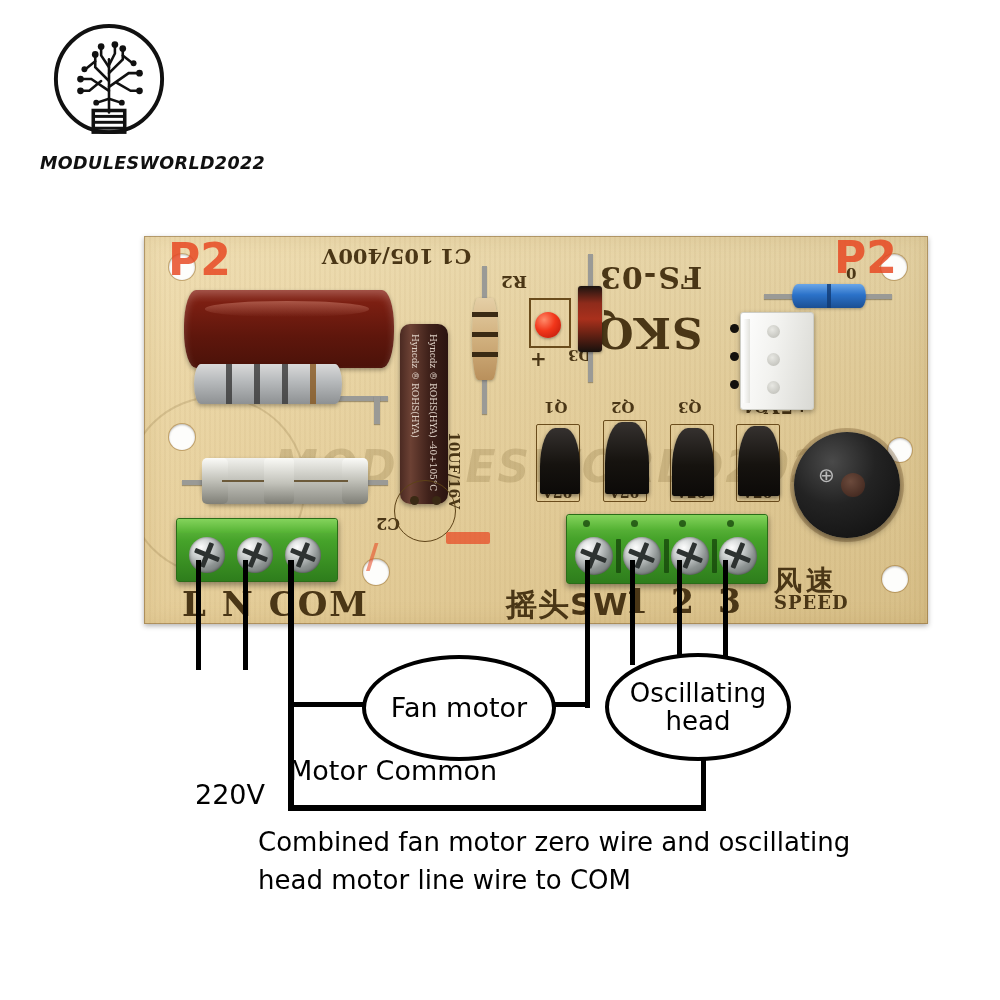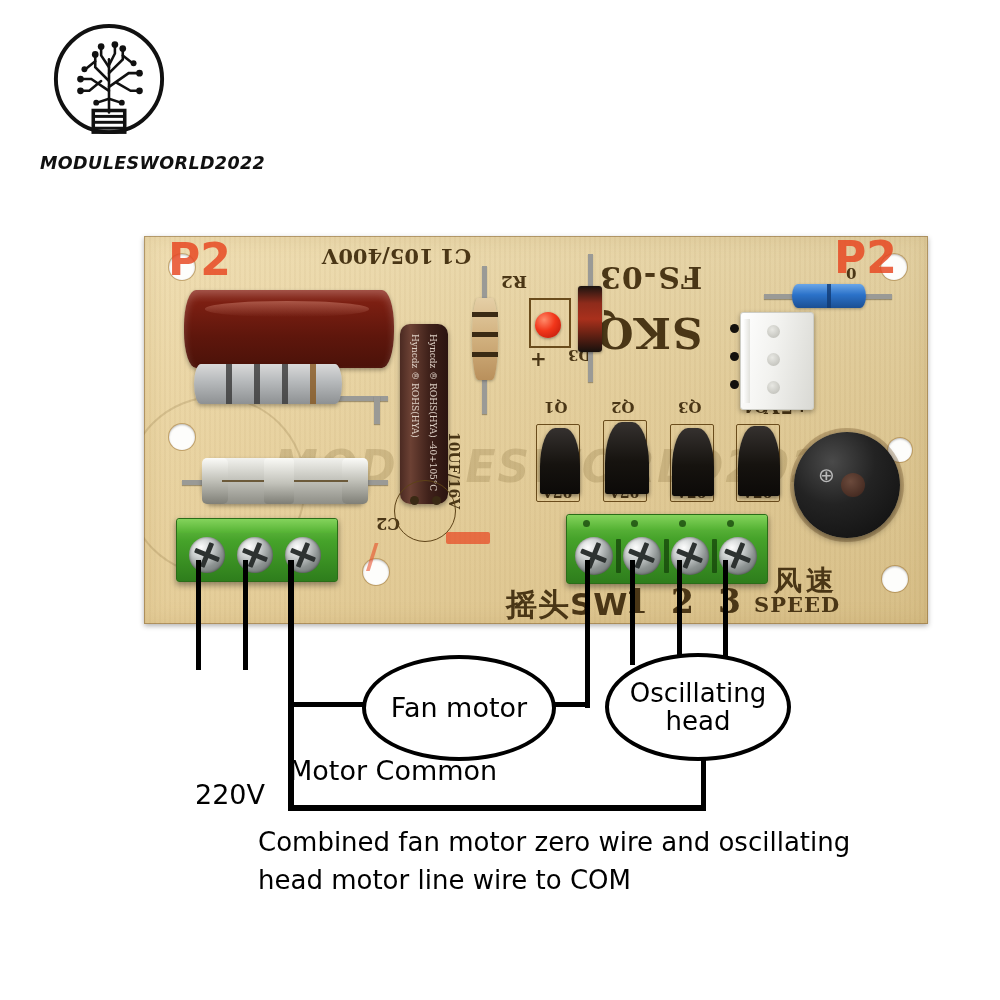--- a/index.html
+++ b/index.html
@@ -312,28 +312,29 @@
 
     <div class="trans-pad" style="left:592px;top:188px;width:42px;height:76px;"></div>
     <div class="trans" style="left:594px;top:190px;width:42px;height:70px;"></div>
 
     <div class="buzzer" style="left:650px;top:196px;">
       <div class="buzzer-plus">⊕</div>
       <div class="buzzer-hole"></div>
     </div>
 
     <div class="silk" style="left:630px;top:326px;font-size:28px;font-family:'DejaVu Sans',sans-serif;letter-spacing:4px;">风速</div>
-    <div class="silk" style="left:610px;top:356px;font-size:21px;font-family:'DejaVu Serif',serif;letter-spacing:1px;">SPEED</div>
+    <div class="silk" style="left:630px;top:356px;font-size:18px;font-family:'DejaVu Serif',serif;letter-spacing:1px;">SPEED</div>
 
     <div class="tb" style="left:32px;top:282px;width:160px;height:62px;">
       <div class="tb-top"></div>
       <div class="screw" style="left:12px;top:18px;width:36px;height:36px;"></div>
       <div class="screw" style="left:60px;top:18px;width:36px;height:36px;"></div>
       <div class="screw" style="left:108px;top:18px;width:36px;height:36px;"></div>
     </div>
+    <div class="silk" style="left:38px;top:348px;font-size:34px;letter-spacing:2px;">L   N   COM</div>
 
     <div class="tb" style="left:422px;top:278px;width:200px;height:68px;">
       <div class="tb-top"></div>
       <div class="tb-dot" style="left:16px;top:5px;"></div>
       <div class="tb-dot" style="left:64px;top:5px;"></div>
       <div class="tb-dot" style="left:112px;top:5px;"></div>
       <div class="tb-dot" style="left:160px;top:5px;"></div>
       <div class="screw" style="left:8px;top:22px;width:38px;height:38px;"></div>
       <div class="screw" style="left:56px;top:22px;width:38px;height:38px;"></div>
       <div class="screw" style="left:104px;top:22px;width:38px;height:38px;"></div>

